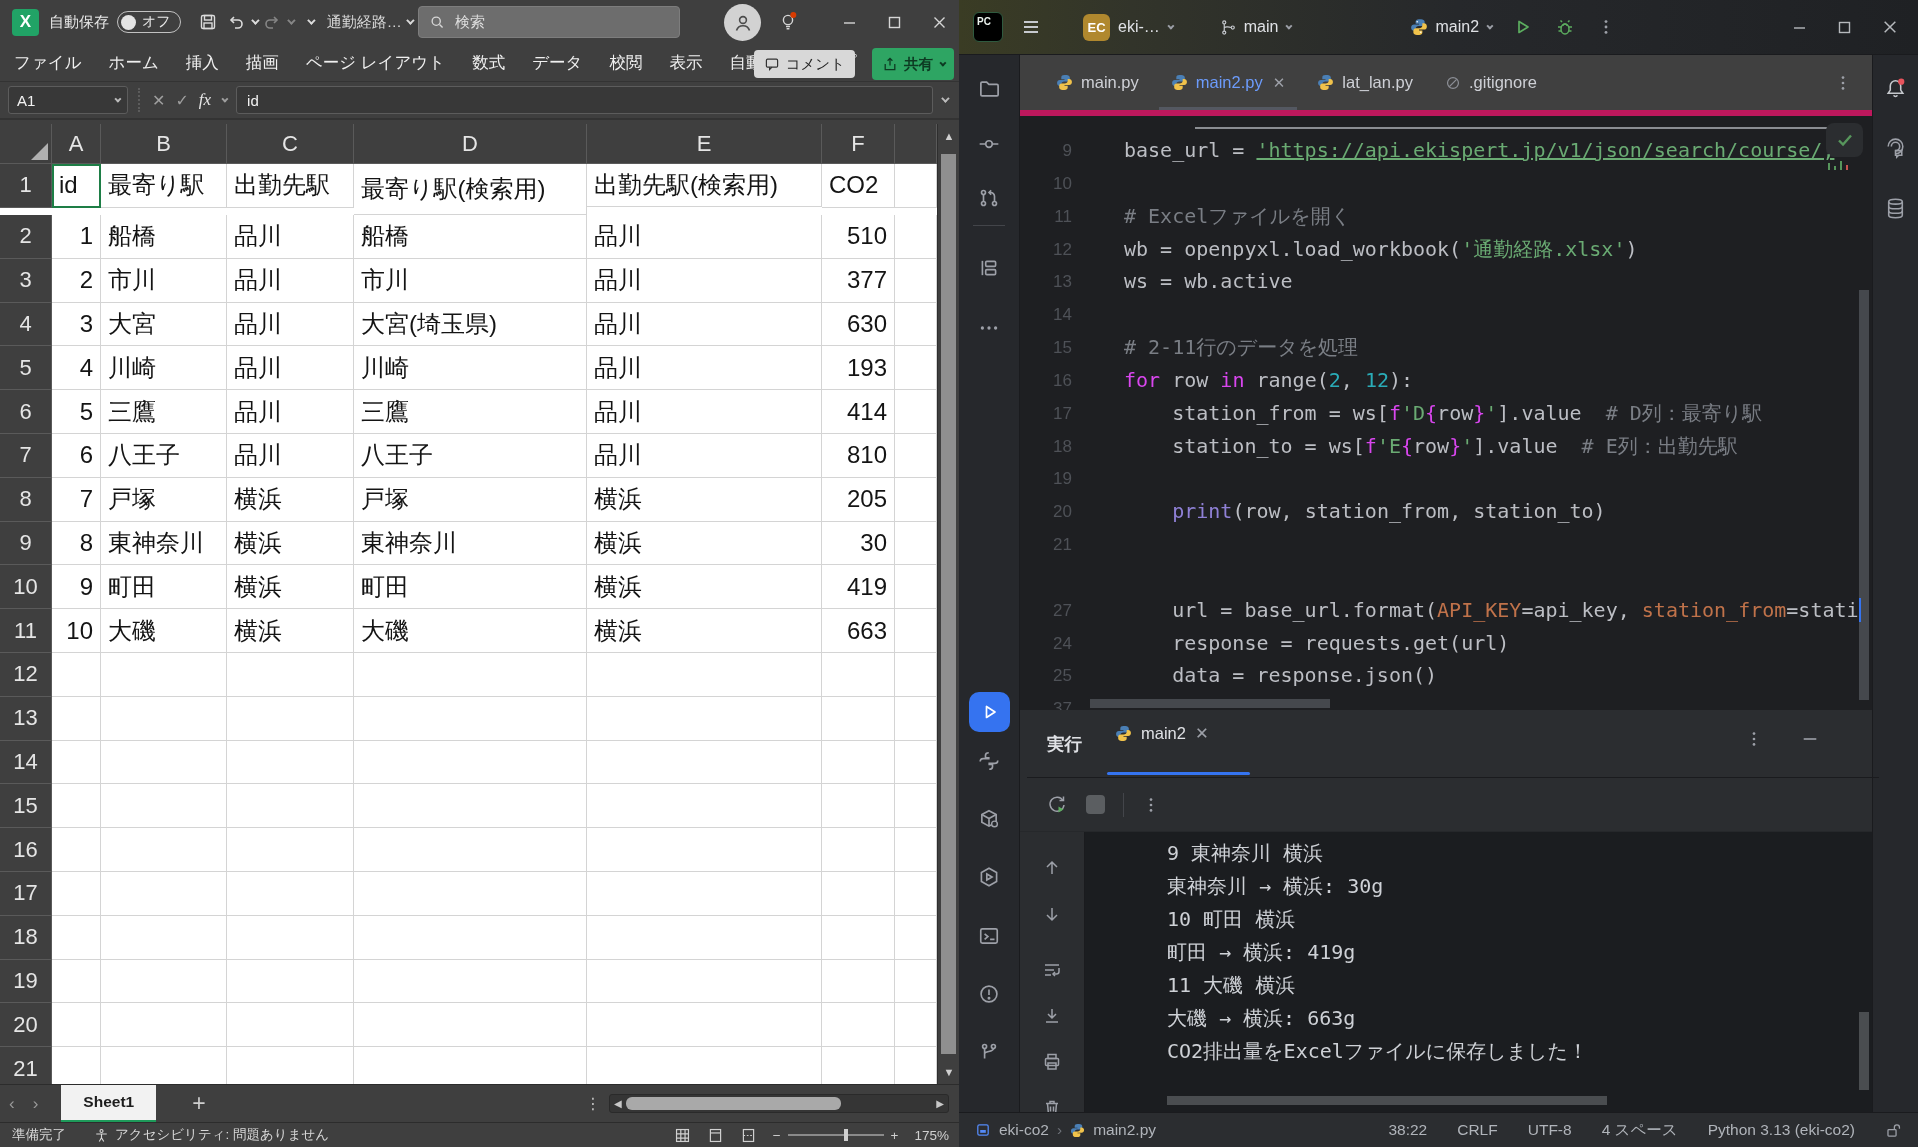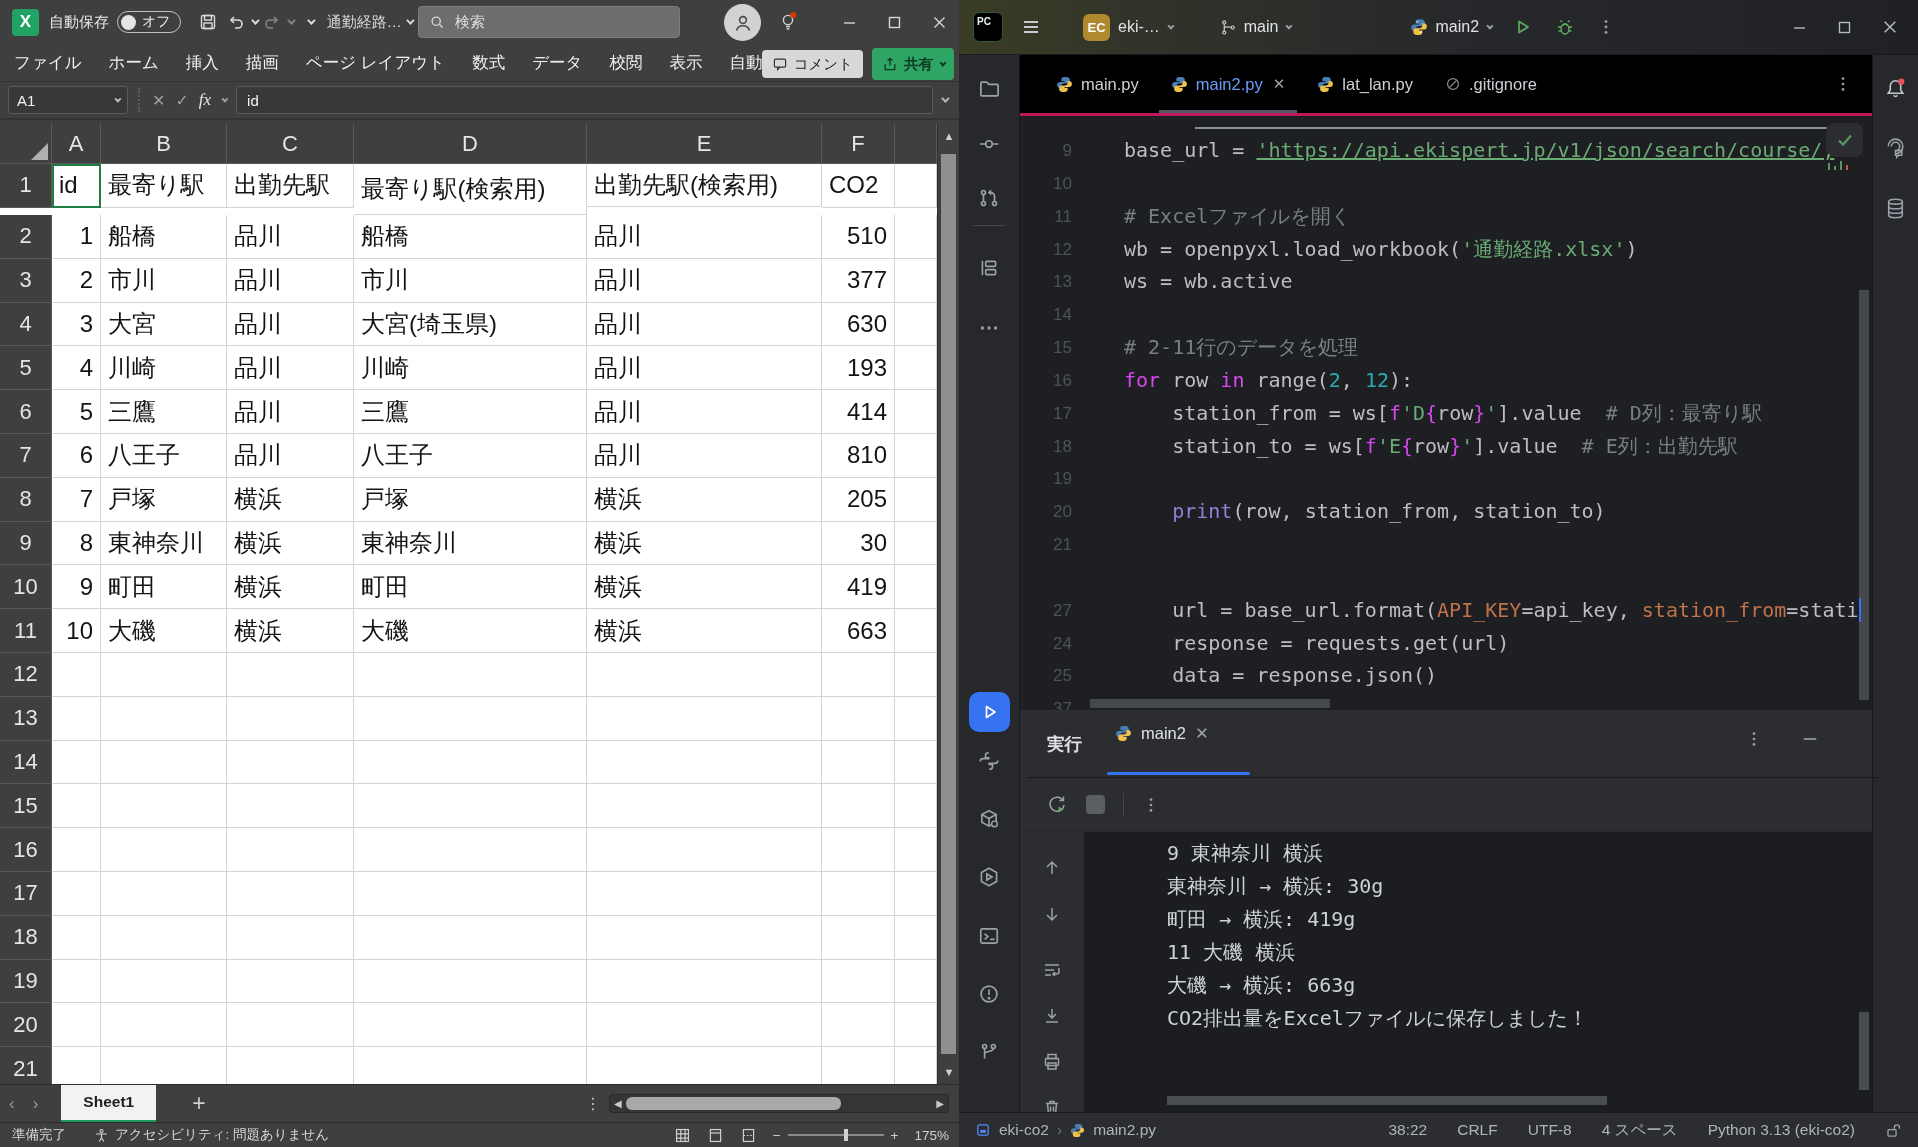--- a/index.html
+++ b/index.html
@@ -23,21 +23,21 @@
   .dim{opacity:.45;}
   .xl-filename{font-size:15px;color:#d9d9d9;margin:0 4px 0 14px;}
   .xl-search{position:absolute;left:418px;top:6px;width:262px;height:32px;background:#6d6d6d;border:1px solid #7d7d7d;border-radius:4px;
              display:flex;align-items:center;gap:9px;padding:0 10px;color:#dedede;font-size:15px;}
   .xl-avatar{position:absolute;left:724px;top:4px;width:37px;height:37px;border-radius:50%;background:#d2d2d2;display:flex;align-items:center;justify-content:center;}
   .xl-bulb{position:absolute;left:777px;top:10px;}
   .xl-win{position:absolute;right:8px;top:0;height:44px;display:flex;align-items:center;gap:30px;color:#d6d6d6;padding-right:4px;}
   .xl-ribbonrow{position:absolute;left:0;top:44px;width:959px;height:38px;border-bottom:1px solid #333;}
   .xl-tabs{display:flex;align-items:center;height:100%;padding-left:14px;gap:27px;font-size:16.5px;color:#f0f0f0;}
   .xl-tab{cursor:default;white-space:nowrap;}
-  .xl-ribbon-right{position:absolute;right:5px;top:4px;display:flex;gap:9px;align-items:center;}
+  .xl-ribbon-right{position:absolute;right:5px;top:4px;display:flex;gap:17px;align-items:center;}
   .btn-comment{height:28px;border-radius:4px;background:#d8d8d8;color:#222;font-size:14.5px;display:flex;align-items:center;gap:6px;padding:0 10px;}
   .btn-share{height:32px;border-radius:4px;background:#2ea563;color:#0d3a22;font-size:14.5px;font-weight:bold;display:flex;align-items:center;gap:6px;padding:0 10px;}
   .xl-formularow{position:absolute;left:0;top:82px;width:959px;height:38px;display:flex;align-items:center;border-bottom:2px solid #333;background:#3f3f3f;}
   .xl-namebox{width:120px;height:28px;margin-left:8px;background:#383838;border:1px solid #5c5c5c;border-radius:3px;
               display:flex;align-items:center;justify-content:space-between;padding:0 8px;font-size:15px;color:#f2f2f2;}
   .xl-fxbtns{display:flex;align-items:center;gap:10px;margin:0 10px;color:#9f9f9f;border-left:2px dotted #5c5c5c;padding-left:12px;height:24px;}
   .xl-fx{font-style:italic;font-family:"Liberation Serif",serif;color:#e6e6e6;font-size:17px;}
   .xl-formulainput{flex:1;height:28px;background:#383838;border:1px solid #5c5c5c;border-radius:3px;display:flex;align-items:center;
                    padding:0 10px;font-size:15px;color:#f2f2f2;margin-right:6px;}
   .xl-grid{position:absolute;left:0;top:124px;width:959px;height:960px;background:#fff;overflow:hidden;}
@@ -77,21 +77,21 @@
   .ec-badge{width:27px;height:27px;border-radius:6px;background:#b0882e;color:#fff;font-size:13px;font-weight:bold;
             display:flex;align-items:center;justify-content:center;margin:0 8px 0 42px;}
   .pc-title-item{display:flex;align-items:center;gap:7px;font-size:16px;color:#dfe1e5;}
   .pc-run-group{display:flex;align-items:center;gap:22px;margin-left:120px;}
   .pc-win{margin-left:auto;display:flex;align-items:center;gap:30px;padding-right:20px;color:#b6b9bd;}
   .pc-leftstrip{position:absolute;left:0;top:55px;width:61px;height:1057px;background:#26282c;border-right:1px solid #1a1b1e;}
   .strip-ic{position:absolute;left:0;width:60px;display:flex;justify-content:center;color:#9da0a8;}
   .strip-sep{position:absolute;left:14px;width:32px;height:1px;background:#43454a;}
   .run-fab{position:absolute;left:10px;top:637px;width:41px;height:40px;border-radius:10px;background:#3573f0;display:flex;align-items:center;justify-content:center;}
   .pc-rightstrip{position:absolute;left:913px;top:55px;width:46px;height:1057px;background:#26282c;border-left:1px solid #1a1b1e;}
-  .pc-tabbar{position:absolute;left:61px;top:55px;width:852px;height:61px;background:#000000;border-bottom:3px solid #be185d;
+  .pc-tabbar{position:absolute;left:61px;top:55px;width:852px;height:61px;background:#404040;border-bottom:6px solid #be185d;
              display:flex;align-items:stretch;padding-left:20px;}
   .ed-tab{display:flex;align-items:center;gap:8px;padding:0 16px;font-size:16.5px;color:#ced0d6;position:relative;}
   .ed-tab.active{color:#6c9bfa;}
   .ed-tab.active:after{content:"";position:absolute;left:4px;right:4px;bottom:0;height:3px;background:#545861;}
   .ed-tab .close{color:#9da0a8;font-size:15px;margin-left:2px;}
   .tab-more{margin-left:auto;align-self:center;padding-right:20px;color:#9da0a8;}
   .pc-editor{position:absolute;left:61px;top:116px;width:852px;height:594px;background:#1e1f22;overflow:hidden;}
   .ed-line{position:absolute;left:0;width:100%;height:33px;}
   .ed-num{position:absolute;left:0;top:0;width:52px;text-align:right;color:#4e5157;font-size:17px;line-height:33px;}
   .ed-code{position:absolute;left:104px;top:0;white-space:pre;font-family:"DejaVu Sans Mono",monospace;font-size:20px;line-height:33px;}
@@ -949,21 +949,21 @@
               <rect x="6" y="11" width="8" height="6"></rect>
             </svg>
         </span>
         <span class="con-ic" style="top:266px">
           <svg width="20" height="20" viewBox="0 0 20 20" fill="none" stroke="currentColor" stroke-width="1.5">
               <path d="M4 5.5h12M8 5.5v-2h4v2M5.5 5.5l1 11h7l1-11M8.5 8.5v5M11.5 8.5v5"></path>
             </svg>
         </span>
       </div>
       <div class="rp-console">
-        <div class="con-lines"><div>9 東神奈川 横浜</div><div>東神奈川 → 横浜: 30g</div><div>町田 → 横浜: 419g</div><div>11 大磯 横浜</div><div>大磯 → 横浜: 663g</div><div>CO2排出量をExcelファイルに保存しました！</div></div>
+        <div class="con-lines"><div>9 東神奈川 横浜</div><div>東神奈川 → 横浜: 30g</div><div>10 町田 横浜</div><div>町田 → 横浜: 419g</div><div>11 大磯 横浜</div><div>大磯 → 横浜: 663g</div><div>CO2排出量をExcelファイルに保存しました！</div></div>
         <div class="con-hthumb"></div>
         <div class="con-vthumb"></div>
       </div>
     </div>
 
     <div class="pc-statusbar">
       <div class="sb-left">
         <span class="ic">
           <svg width="16" height="16" viewBox="0 0 20 20">
               <rect x="3.5" y="3.5" width="13" height="13" rx="2" fill="none" stroke="#548af7" stroke-width="1.6"></rect>

